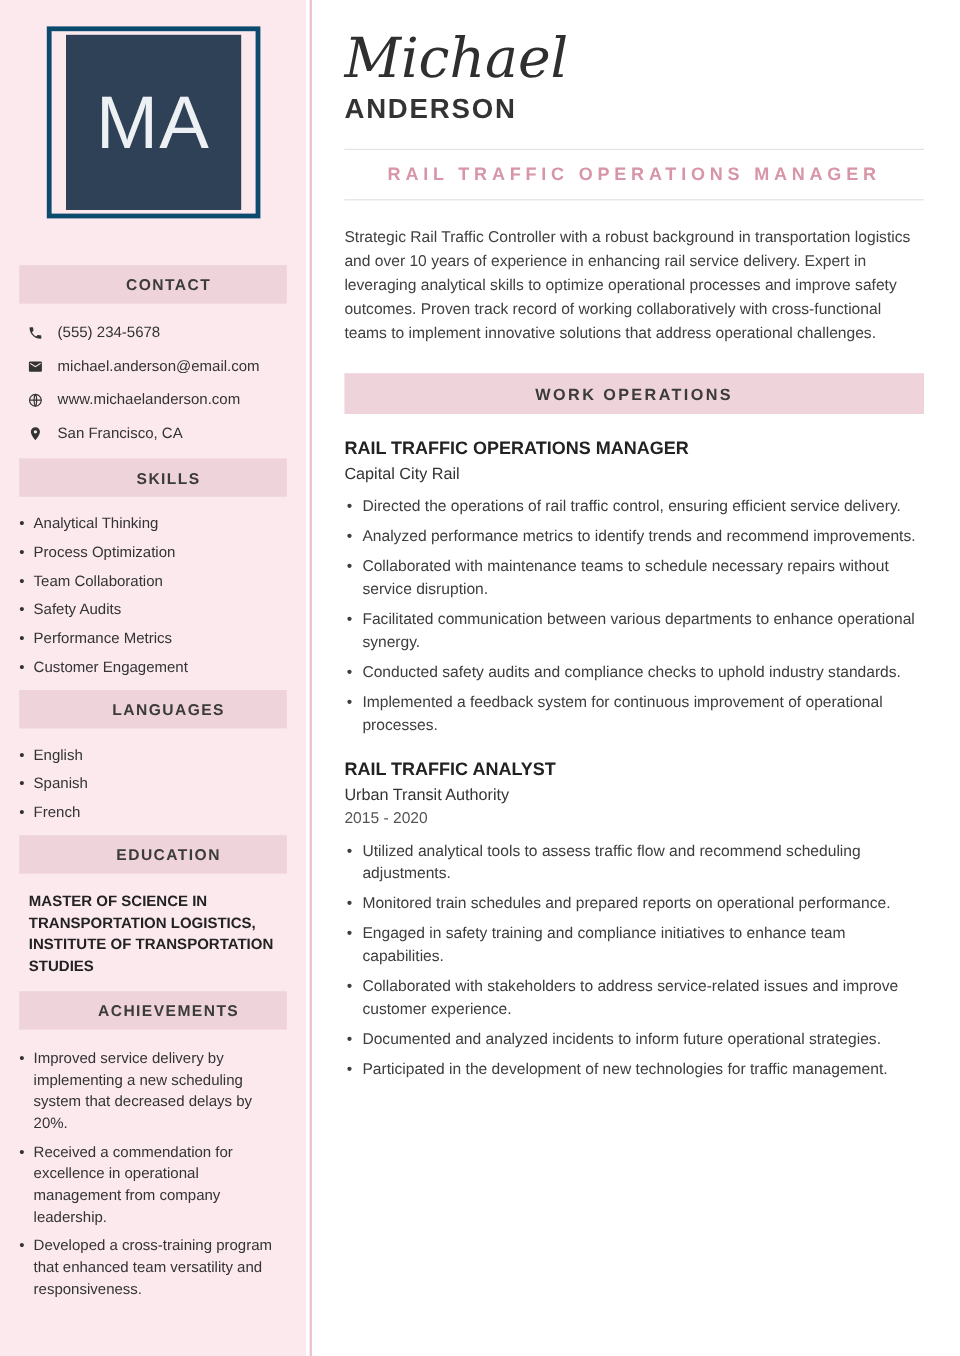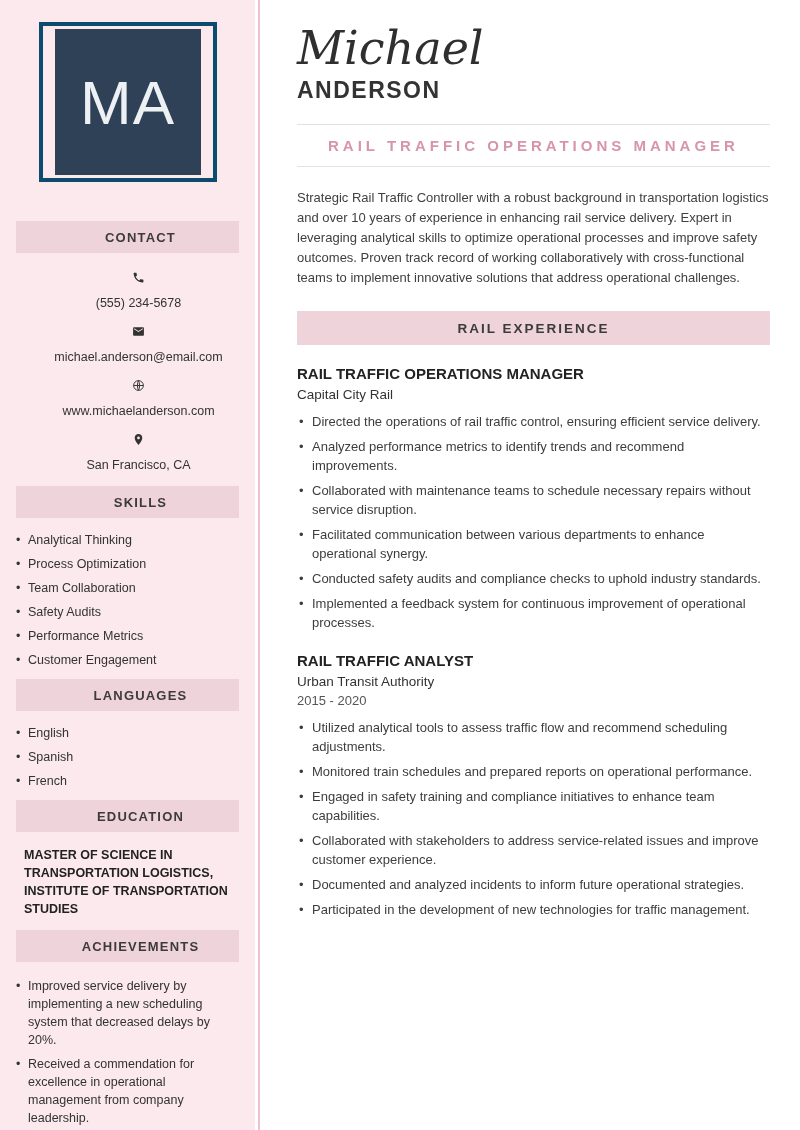--- a/index.html
+++ b/index.html
@@ -28,33 +28,33 @@
 
   .band {
     margin: 0 16px; background: #eed3da; height: 32px;
     display: flex; align-items: center; justify-content: center;
     font-weight: bold; font-size: 13px; letter-spacing: 1.2px; color: #3b3b3b; padding-left: 26px;
   }
   .band.contact-band { margin-top: 39px; }
   .band.mt { margin-top: 12px; }
 
   .contact-list { list-style: none; margin: 17px 0 0 22px; padding: 0; }
-  .contact-item { display: flex; align-items: center; gap: 12px; margin-bottom: 14px; font-size: 12.5px; color: #333; flex-direction: column; }
+  .contact-item { display: flex; align-items: center; gap: 12px; margin-bottom: 14px; font-size: 12.5px; color: #333; }
   .cicon { width: 14px; height: 14px; display: inline-flex; align-items: center; justify-content: center; flex-shrink: 0; }
   .cicon svg { width: 13px; height: 13px; display: block; }
 
   .side-list { list-style: none; margin: 15px 14px 0 16px; padding: 0; }
   .side-list li { position: relative; padding-left: 12px; font-size: 12.5px; color: #333; margin-bottom: 10px; line-height: 14px; }
   .side-list li::before { content: "•"; position: absolute; left: 0; top: 0; color: #333; }
   .side-list.wrap li { line-height: 18px; margin-bottom: 6px; }
 
   .edu-text { margin: 14px 16px 0 24px; font-weight: bold; font-size: 12.5px; line-height: 18px; color: #222; }
 
   
-  .main { flex: 1; padding: 24px 30px 0 37px; }
+  .main { flex: 1; padding: 24px 30px 0 27px; }
   .first-name { font-family: "DejaVu Serif", serif; font-style: italic; font-size: 46px; line-height: 1.05; color: #2f2f2f; }
   .last-name { font-weight: bold; font-size: 23px; letter-spacing: 1.5px; color: #333; margin-top: 5px; }
 
   .title-band {
     margin-top: 20px; border-top: 1px solid #e2e2e2; border-bottom: 1px solid #e2e2e2;
     padding: 12px 0; text-align: center;
     color: #d795a8; font-weight: bold; font-size: 15px; letter-spacing: 4px;
   }
 
   .summary { margin-top: 21px; font-size: 13px; line-height: 20px; color: #404040; }
@@ -166,21 +166,21 @@
 
   <main class="main">
 
     <div class="first-name">Michael</div>
     <div class="last-name">ANDERSON</div>
 
     <div class="title-band">RAIL TRAFFIC OPERATIONS MANAGER</div>
 
     <p class="summary">Strategic Rail Traffic Controller with a robust background in transportation logistics and over 10 years of experience in enhancing rail service delivery. Expert in leveraging analytical skills to optimize operational processes and improve safety outcomes. Proven track record of working collaboratively with cross-functional teams to implement innovative solutions that address operational challenges.</p>
 
-    <div class="section-band">RAIL EXPERIENCE</div>
+    <div class="section-band">WORK OPERATIONS</div>
 
     <section class="job">
       <div class="job-title">RAIL TRAFFIC OPERATIONS MANAGER</div>
       <div class="job-company">Capital City Rail</div>
       <ul class="job-bullets">
         <li>Directed the operations of rail traffic control, ensuring efficient service delivery.</li>
         <li>Analyzed performance metrics to identify trends and recommend improvements.</li>
         <li>Collaborated with maintenance teams to schedule necessary repairs without service disruption.</li>
         <li>Facilitated communication between various departments to enhance operational synergy.</li>
         <li>Conducted safety audits and compliance checks to uphold industry standards.</li>

